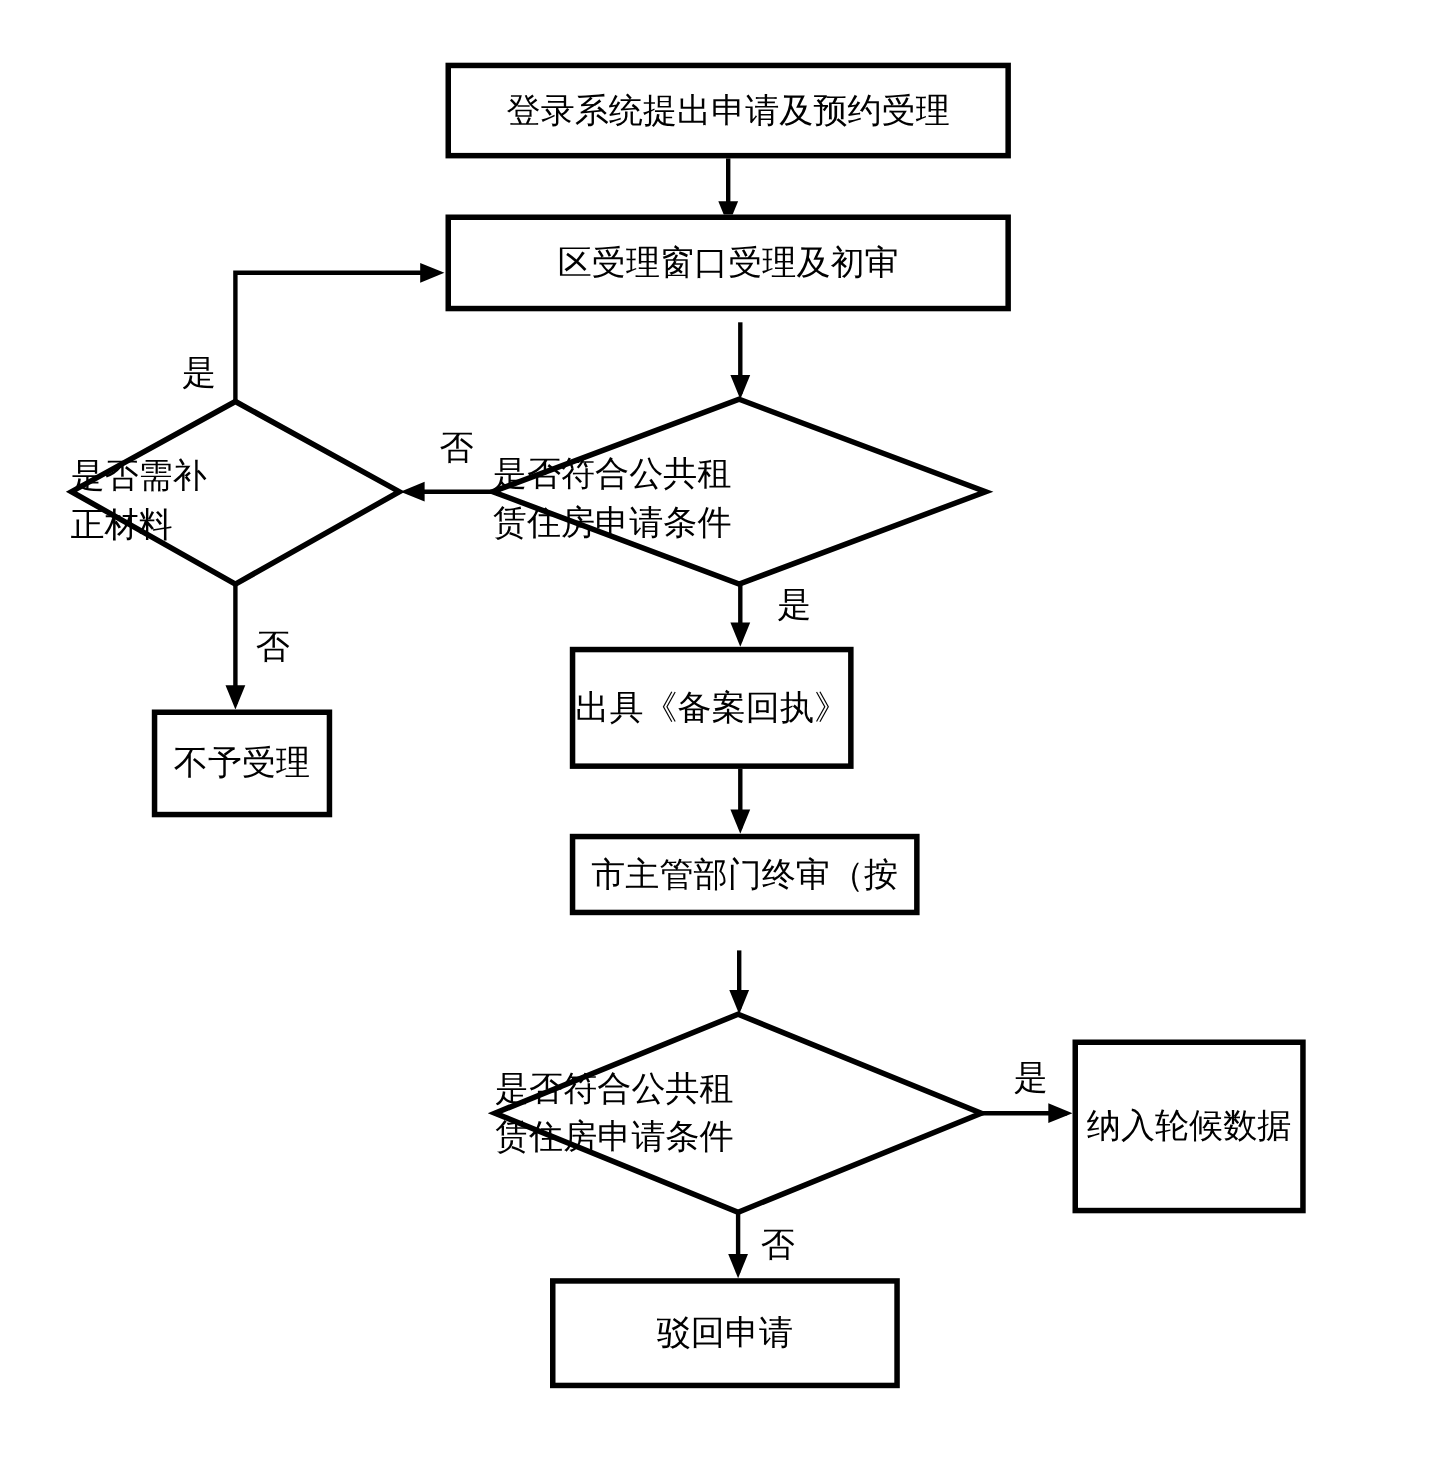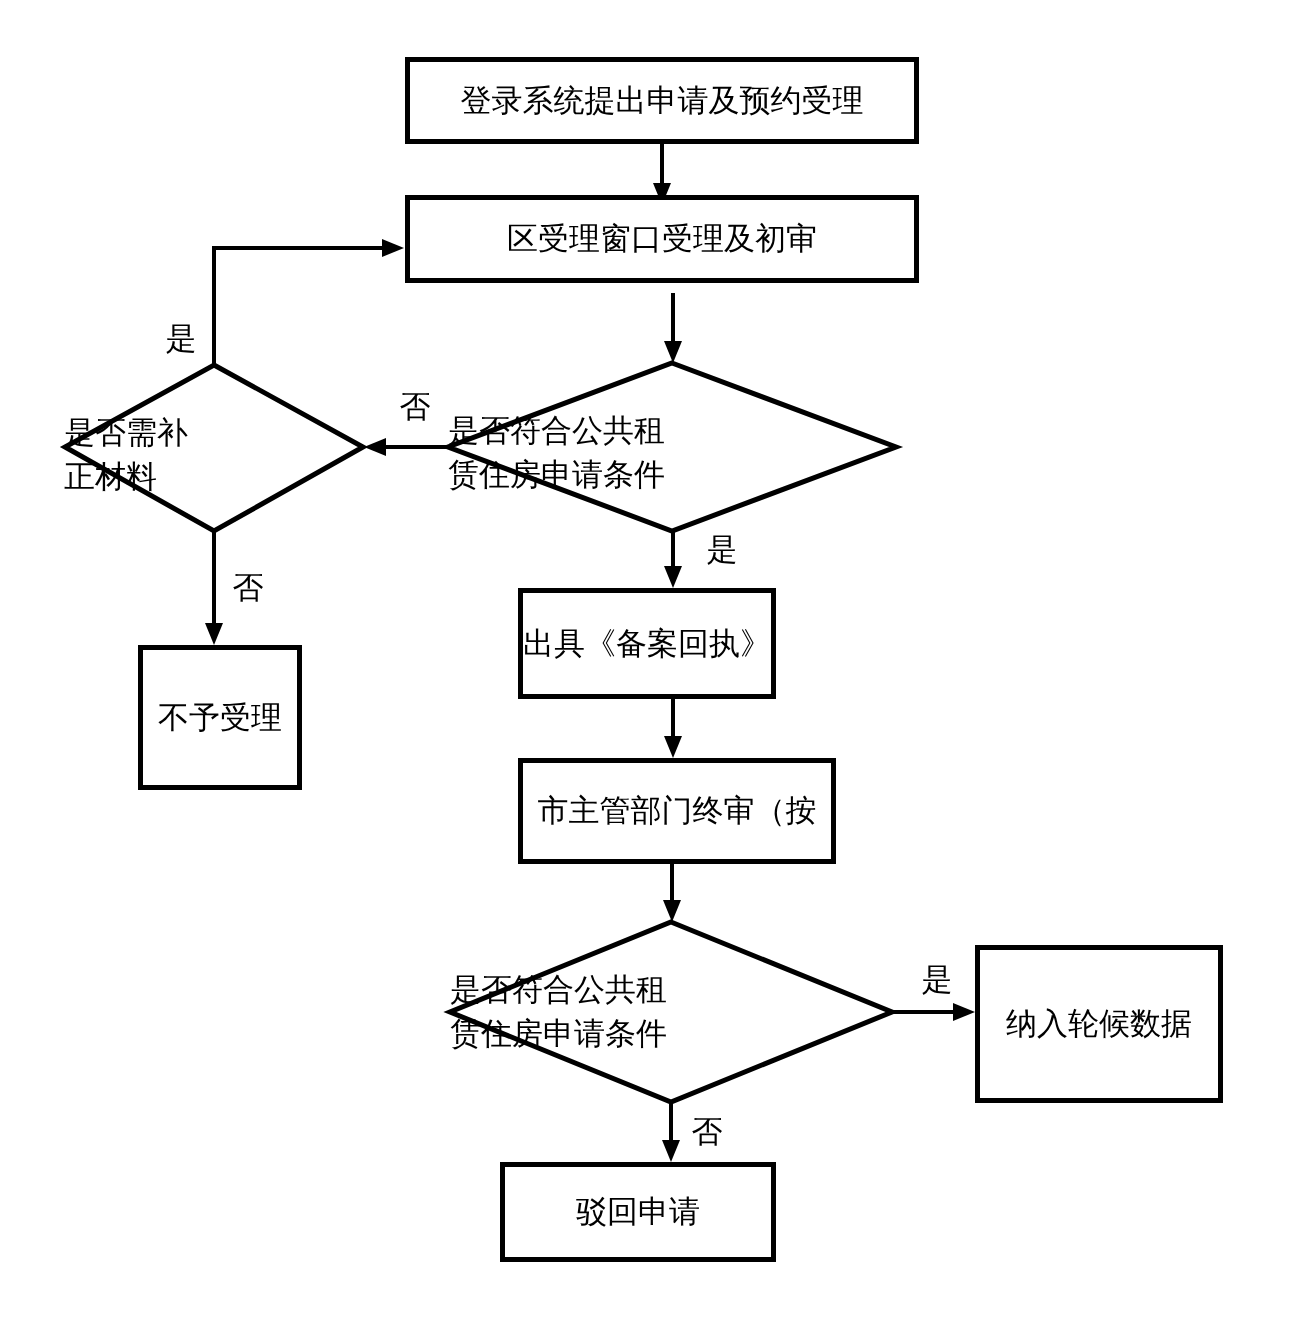--- a/index.html
+++ b/index.html
@@ -25,25 +25,25 @@
     flex-direction: column;
     align-items: center;
     justify-content: center;
     text-align: center;
     font-size: 31px;
     line-height: 44px;
     white-space: nowrap;
   }
   .node-login        { left: 405px; top: 57px;   width: 514px; height: 87px; justify-content: center;  }
   .node-district     { left: 405px; top: 195px;  width: 514px; height: 88px;  }
-  .node-notaccepted  { left: 138px; top: 645px;  width: 164px; height: 145px; }
+  .node-notaccepted  { left: 138px; top: 645px;  width: 164px; height: 98px; }
   .node-receipt      { left: 518px; top: 588px;  width: 258px; height: 111px; }
-  .node-finalreview  { left: 518px; top: 758px;  width: 318px; height: 106px; }
-  .node-waiting      { left: 975px; top: 945px;  width: 248px; height: 158px; }
-  .node-reject       { left: 500px; top: 1162px; width: 276px; height: 100px; }
+  .node-finalreview  { left: 518px; top: 758px;  width: 318px; height: 74px; }
+  .node-waiting      { left: 975px; top: 945px;  width: 212px; height: 158px; }
+  .node-reject       { left: 500px; top: 1162px; width: 318px; height: 100px; }
   .dtext {
     position: absolute;
     text-align: left;
     font-size: 31px;
     line-height: 44px;
     white-space: nowrap;
   }
   .dtext-check1     { left: 448px; top: 409px; width: 448px; }
   .dtext-supplement { left: 64px;  top: 411px; width: 300px; }
   .dtext-check2     { left: 450px; top: 968px; width: 442px; }

